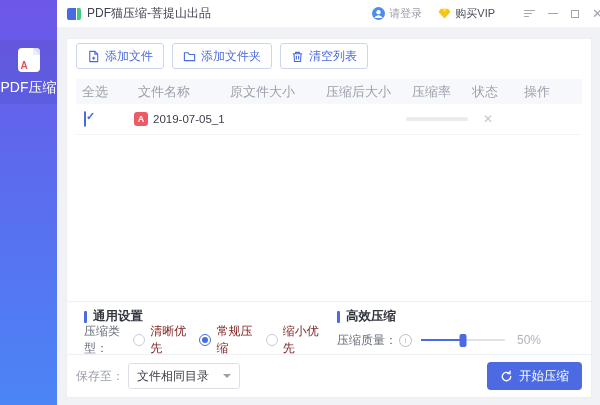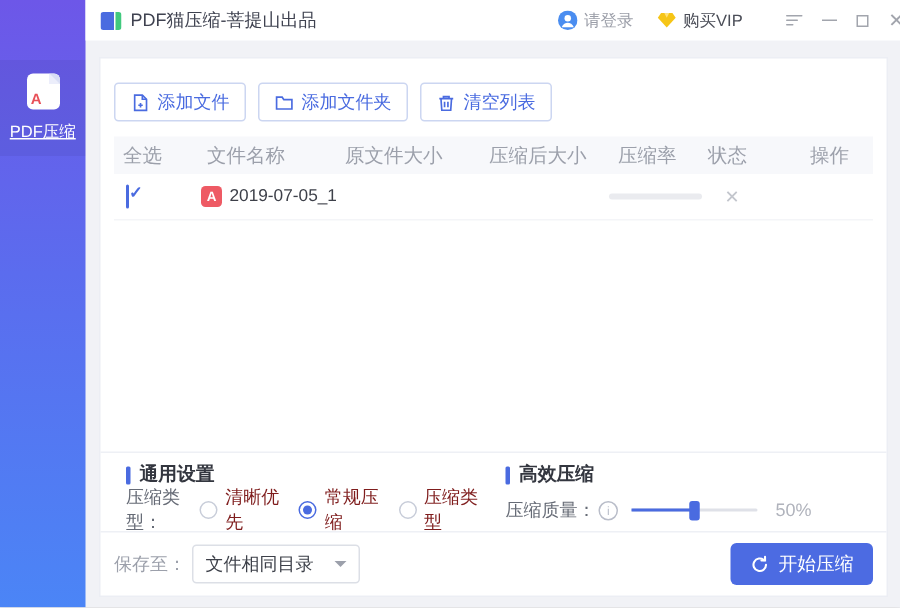--- a/index.html
+++ b/index.html
@@ -10,21 +10,21 @@
   .sidebar{position:absolute;left:0;top:0;width:57px;height:405px;
            background:linear-gradient(180deg,#6d57e8 0%,#5b6cee 45%,#4b85f6 100%);}
   .side-item{position:absolute;top:40px;left:0;width:57px;height:64px;display:flex;
              flex-direction:column;align-items:center;justify-content:center;
              background:rgba(0,0,0,.05);cursor:pointer;}
   .side-icon{width:22px;height:24px;background:#fff;border-radius:4px;position:relative;overflow:hidden;}
   .side-icon .fold{position:absolute;right:0;top:0;width:0;height:0;
                    border-left:7px solid transparent;border-top:7px solid #d9def5;
                    border-left-color:#eceefb;}
   .side-icon .mark{position:absolute;left:3px;bottom:1px;color:#e85058;font-size:10px;font-weight:bold;}
-  .side-label{margin-top:7px;color:#fff;font-size:11px;text-decoration:underline;}
+  .side-label{margin-top:7px;color:#fff;font-size:14px;}
 
   
   .titlebar{position:absolute;left:57px;top:0;width:556px;height:27px;background:#fff;
             display:flex;align-items:center;padding:0 10px;box-sizing:border-box;}
   .app-icon{width:14px;height:12px;display:flex;border-radius:2px;overflow:hidden;flex:none;}
   .app-icon .b{width:9px;background:#4a6be0;}
   .app-icon .g{flex:1;background:#41c97e;margin-left:1px;}
   .tb-title{font-size:12px;color:#3f4250;margin-left:6px;white-space:nowrap;}
   .tb-right{margin-left:auto;display:flex;align-items:center;}
   .tb-login{display:flex;align-items:center;gap:4px;color:#9b9ea8;font-size:11px;margin-right:16px;cursor:pointer;}
@@ -36,32 +36,32 @@
   .menu-i span:nth-child(2){width:8px;}
   .menu-i span:nth-child(3){width:5px;}
   .min-i{width:10px;height:1.5px;background:#a2a5ad;}
   .max-i{width:8px;height:8px;border:1.2px solid #a2a5ad;box-sizing:border-box;}
   .close-i{font-size:13px;line-height:1;}
 
   
   .card{position:absolute;left:66px;top:38px;width:526px;height:360px;background:#fff;
         border:1px solid #eceef4;box-sizing:border-box;display:flex;flex-direction:column;}
 
-  .toolbar{display:flex;gap:8px;padding:4px 9px 10px;margin-top:12px;}
+  .toolbar{display:flex;gap:8px;padding:4px 9px 10px;}
   .tbtn{display:inline-flex;align-items:center;gap:5px;height:26px;padding:0 10px;
         border:1px solid #ccd6f1;border-radius:3px;background:#fff;color:#4a6be0;
         font-size:12px;cursor:pointer;}
   .tbtn svg{display:block;}
 
   .thead,.trow{display:grid;grid-template-columns:56px 92px 96px 86px 46px 72px 1fr;
                margin:0 9px;align-items:center;}
   .thead{height:25px;background:#f7f8fb;color:#9ca0ab;font-size:13px;}
   .thead .c{padding-left:6px;}
   .thead .c-status{padding-left:20px;}
-  .thead .c-op{padding-left:0;text-align:center;}
+  .thead .c-op{padding-left:0;}
   .trow{height:30px;font-size:12px;color:#3d4049;border-bottom:1px solid #f4f5f8;}
 
   .cb{width:13px;height:13px;border:1px solid #4a6be0;border-radius:2px;margin-left:8px;
       position:relative;background:#fff;cursor:pointer;box-sizing:border-box;}
   .cb.checked::after{content:"\2713";position:absolute;left:1px;top:-2px;font-size:11px;
                      color:#4a6be0;font-weight:bold;}
   .fcell{display:flex;align-items:center;gap:5px;padding-left:2px;overflow:hidden;}
   .pdficon{width:14px;height:14px;background:#ee5a64;border-radius:3px;color:#fff;flex:none;
            font-size:9px;font-weight:bold;display:flex;align-items:center;justify-content:center;}
   .fname{font-size:11.5px;white-space:nowrap;}
@@ -228,21 +228,21 @@
           <span class="radio">
             <span class="dot"></span>
             <span>清晰优先</span>
           </span>
           <span class="radio checked">
             <span class="dot"></span>
             <span>常规压缩</span>
           </span>
           <span class="radio">
             <span class="dot"></span>
-            <span>压缩类型</span>
+            <span>缩小优先</span>
           </span>
         </div>
       </div>
       <div class="sec-efficient">
         <div class="sec-title">
           <span class="sec-bar"></span>
           <span>高效压缩</span>
         </div>
         <div class="sec-body">
           <span>压缩质量：</span>

